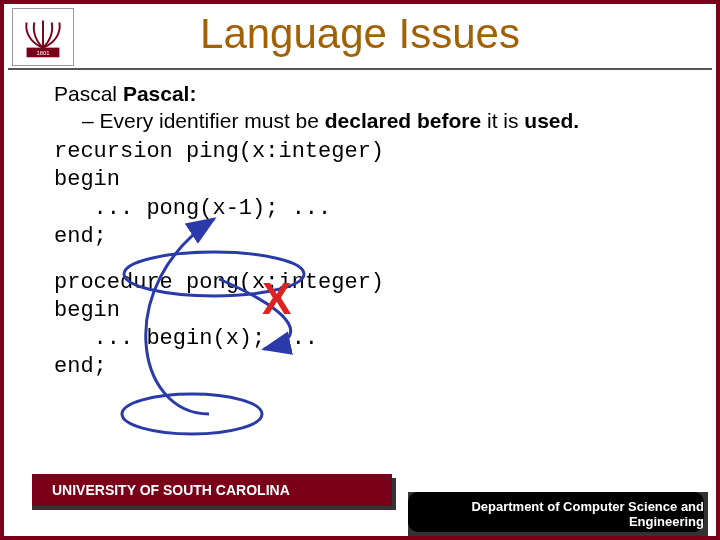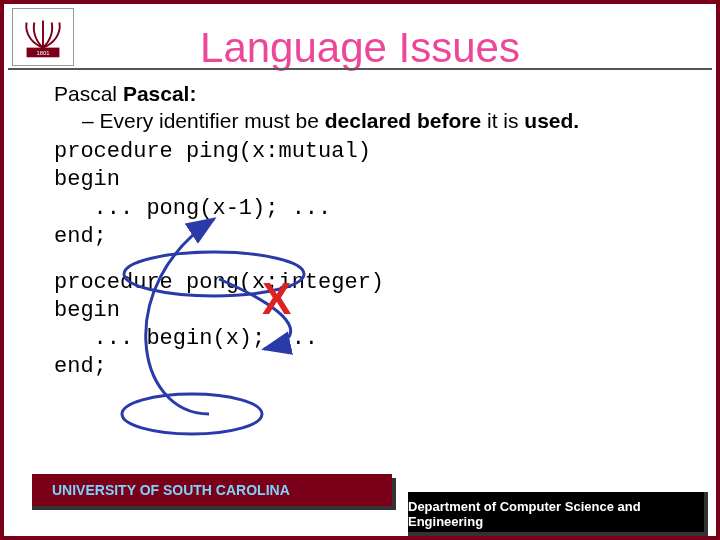--- a/index.html
+++ b/index.html
@@ -31,22 +31,22 @@
   }
   .logo svg { width: 100%; height: 100%; display: block; }
   .title {
     position: absolute;
     top: 0;
     left: 0;
     right: 0;
     text-align: center;
     font-size: 42px;
     font-weight: 400;
-    color: #ec4899;
-    padding-top: 20px;
+    color: #a16207;
+    padding-top: 6px;
   }
   .divider {
     position: absolute;
     top: 64px;
     left: 4px;
     right: 4px;
     height: 2px;
     background: #555;
   }
   .body {
@@ -92,21 +92,21 @@
     width: 364px;
     height: 32px;
     background: #333;
   }
   .banner-left-inner {
     position: absolute;
     left: 0; top: -4px;
     width: 360px;
     height: 32px;
     background: #7a0019;
-    color: #7dd3fc;
+    color: #ffffff;
     font-weight: 700;
     font-size: 14px;
     line-height: 32px;
     padding-left: 20px;
     box-sizing: border-box;
   }
   .banner-right {
     position: absolute;
     right: 8px;
     bottom: 0;
@@ -116,24 +116,25 @@
   }
   .banner-right-inner {
     position: absolute;
     left: 0; top: 0;
     width: 296px;
     height: 40px;
     background: #000;
     color: #fff;
     font-weight: 700;
     font-size: 13px;
-    text-align: left;
+    text-align: right;
     padding-top: 8px;
     box-sizing: border-box;
     line-height: 1.15;
+    border-radius: 10px;
   }
 </style>
 </head>
 <body>
 
 <div class="slide">
 
   <div class="logo">
     <svg viewBox="0 0 62 58">
       <rect x="0" y="0" width="62" height="58" fill="#fff"></rect>
@@ -153,21 +154,21 @@
   <div class="divider"></div>
 
   <div class="body">
     <div class="ex-line">
       <span>Pascal </span><span class="bold">Pascal:</span>
     </div>
     <div class="bullet">
       <span>Every identifier must be </span><span class="bold">declared before</span><span> it is </span><span class="bold">used.</span>
     </div>
 
-    <div class="code"><span>procedure ping(x:mutual)</span>
+    <div class="code"><span>recursion ping(x:integer)</span>
 <span>begin</span>
 <span>   ... pong(x-1); ...</span>
 <span>end;</span></div>
 
     <div class="gap"></div>
 
     <div class="code"><span>procedure pong(x:integer)</span>
 <span>begin</span>
 <span>   ... begin(x); ...</span>
 <span>end;</span></div>

